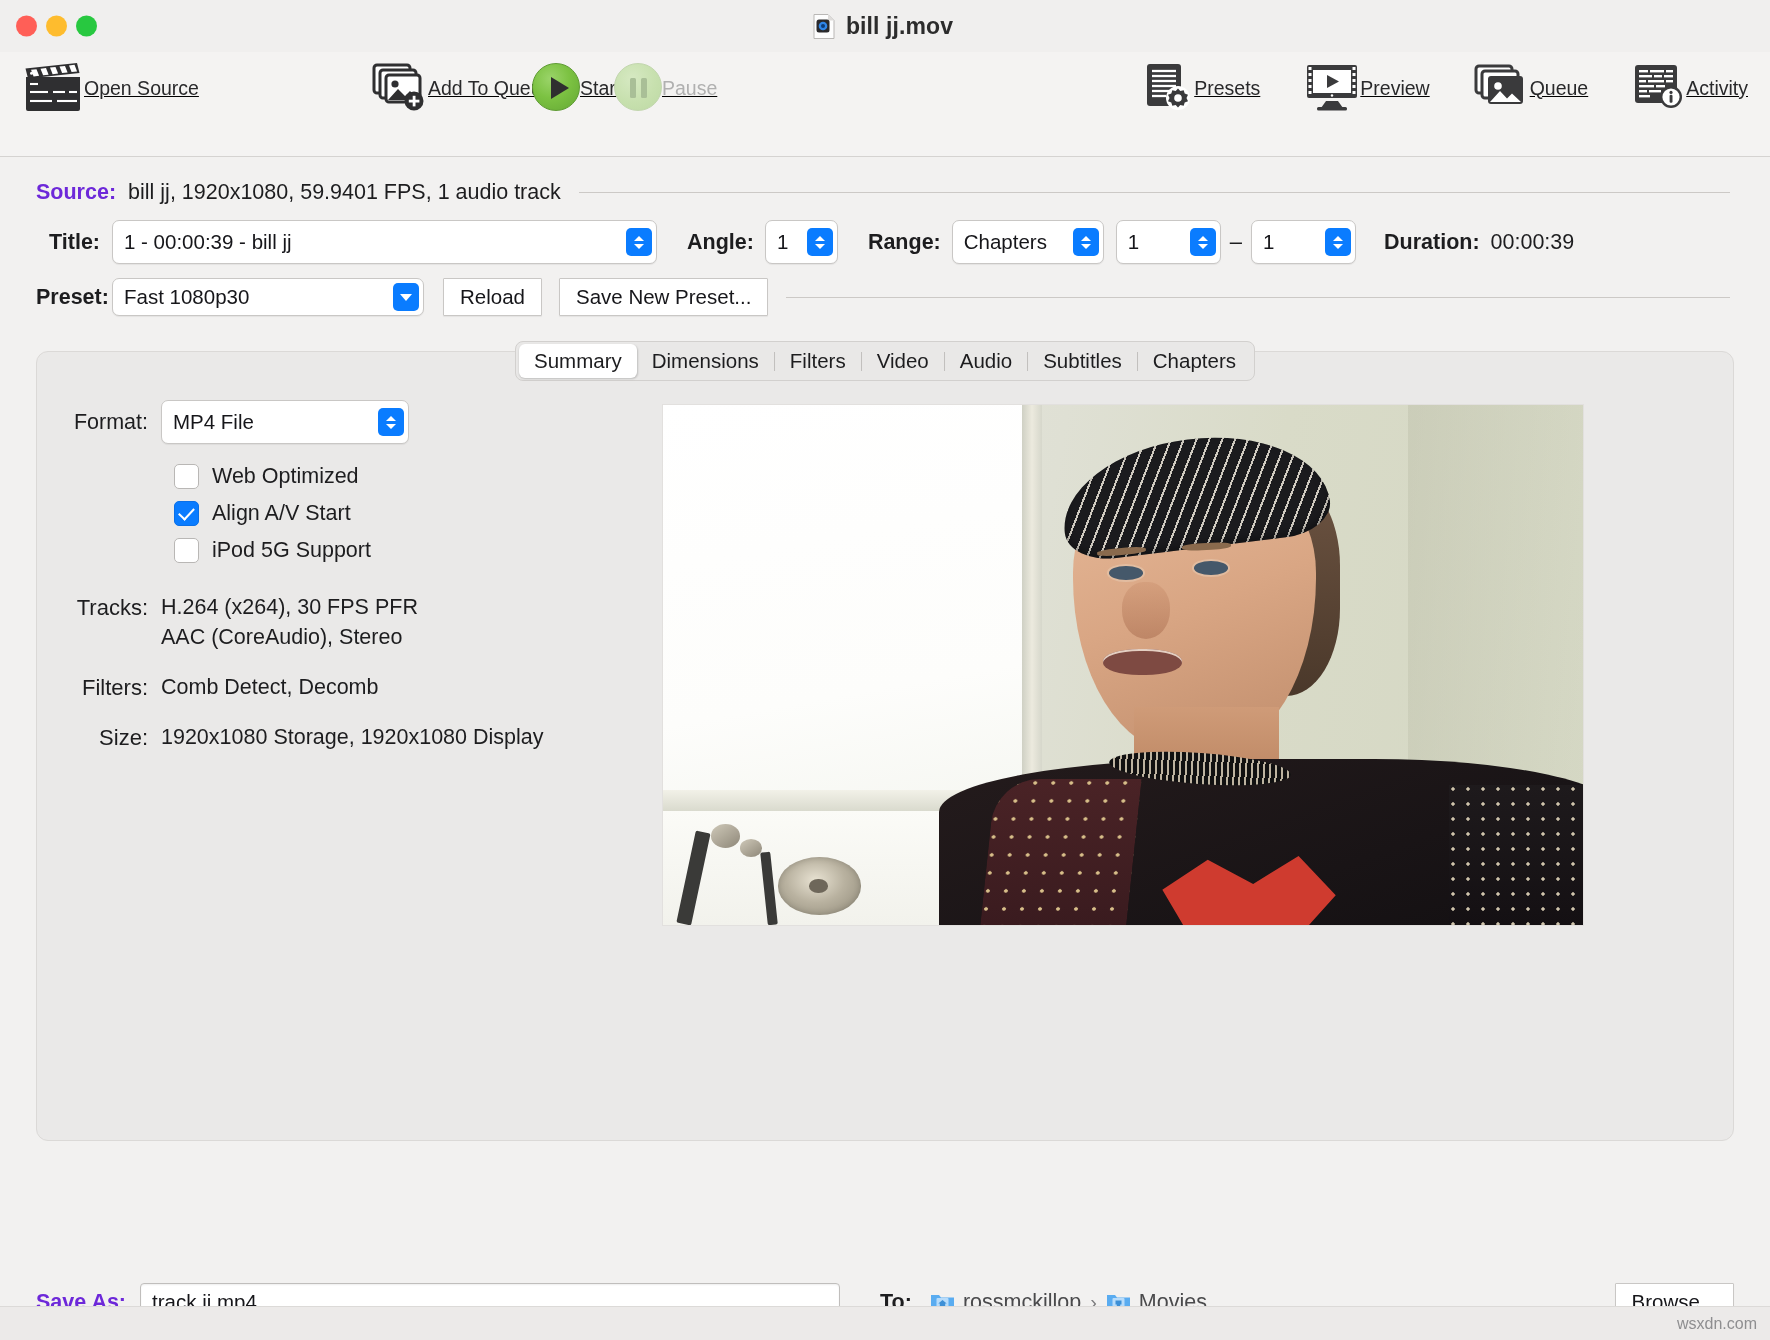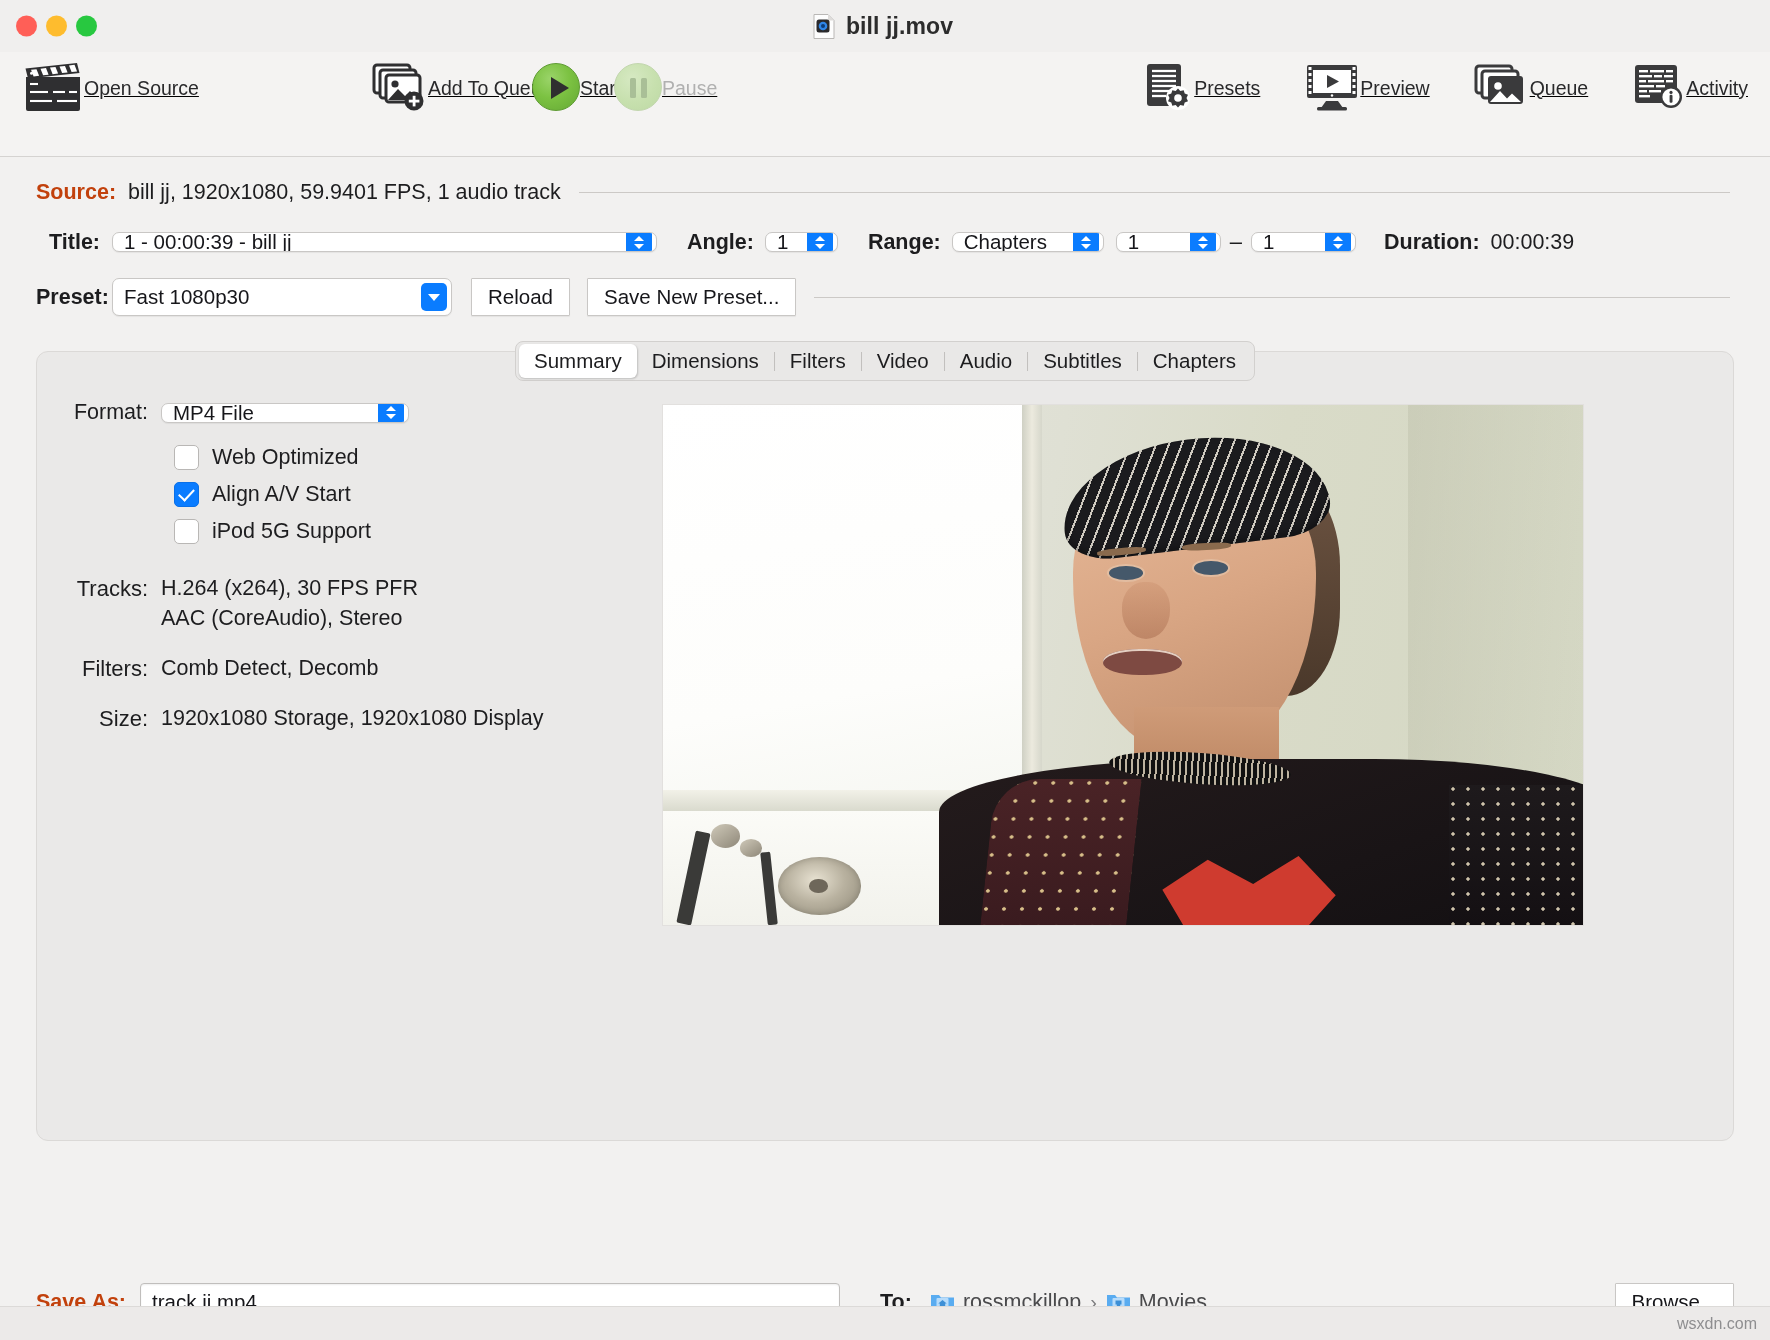--- a/index.html
+++ b/index.html
@@ -84,30 +84,30 @@
   .pause-bars { position: absolute; left: 15px; top: 14px; display: flex; gap: 5px; }
   .pause-bars i { display:block; width: 6px; height: 20px; background: #a9bf97; border-radius: 1.5px; }
 
   
   .info-area { padding: 0 36px; flex: 0 0 auto; }
   .row { display: flex; align-items: center; }
   .row-source { height: 46px; margin-top: 12px; }
   .row-title  { height: 54px; }
   .row-preset { height: 56px; }
 
-  .lbl-bold { font-size: 21.5px; font-weight: bold; color: #c2410c; text-align: right; }
+  .lbl-bold { font-size: 21.5px; font-weight: bold; color: #6d28d9; text-align: right; }
   .lbl-val  { font-size: 21.5px; color: #1d1d1f; }
   .sep-line { flex: 1; height: 1px; background: #ccc9c6; margin-left: 18px; margin-right: 4px; }
 
   .fld-label { font-size: 21.5px; font-weight: bold; color: #1d1d1f; text-align: right; }
 
   
   .popup {
     position: relative;
-    height: 20px;
+    height: 44px;
     background: #ffffff;
     border: 1px solid #c9c7c5;
     border-radius: 7px;
     box-shadow: 0 1px 1px rgba(0,0,0,.06);
     display: flex; align-items: center;
     padding: 0 38px 0 11px;
     font-size: 20.5px; color: #16161a;
     white-space: nowrap; overflow: hidden;
     cursor: default;
   }
@@ -127,21 +127,21 @@
   .popup.single .chev { border-radius: 5px; }
   .popup.single .chev span.only {
     border-left: 6px solid transparent; border-right: 6px solid transparent;
     border-top: 7px solid #fff;
   }
 
   .popup.title-pop { width: 545px; }
   .popup.angle-pop { width: 73px; padding-right: 34px; }
   .popup.range-pop { width: 152px; }
   .popup.num-pop   { width: 105px; }
-  .popup.preset-pop{ width: 340px; }
+  .popup.preset-pop{ width: 312px; }
   .popup.format-pop{ width: 248px; }
 
   .btn {
     height: 38px; background: #ffffff;
     border: 1px solid #c9c7c5; border-radius: 1px;
     box-shadow: 0 1px 1px rgba(0,0,0,.06);
     font-size: 20.5px; color: #16161a;
     display: inline-flex; align-items: center; justify-content: center;
     padding: 0 16px; cursor: default; white-space: nowrap;
     font-family: "Liberation Sans", sans-serif;

